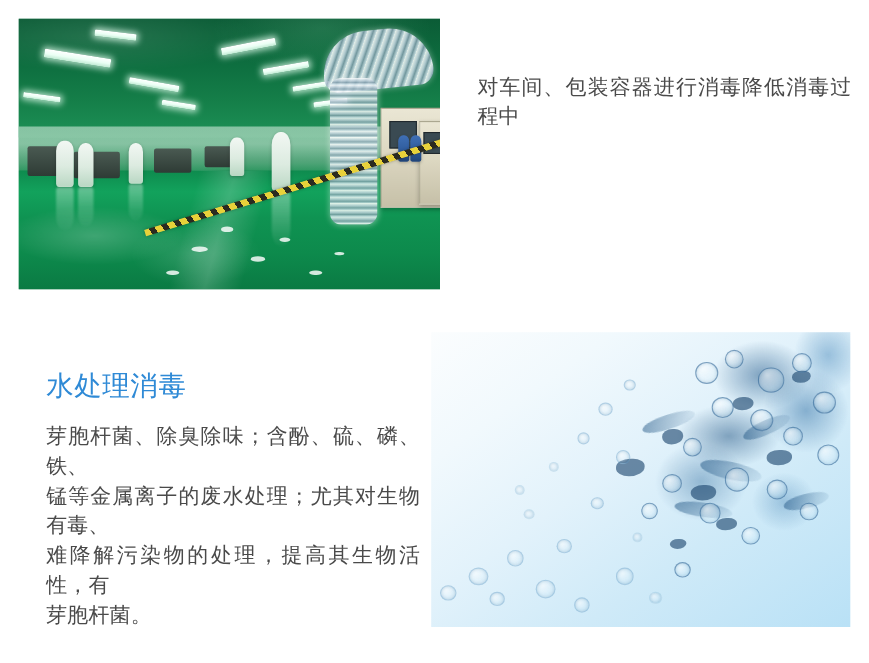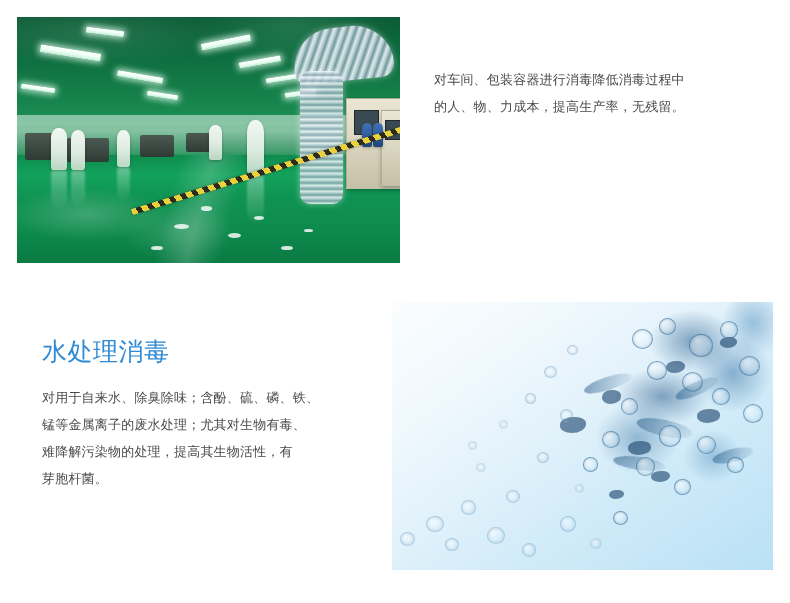--- a/index.html
+++ b/index.html
@@ -28,21 +28,21 @@
   .section-title {
     color: #2f8ad6;
     font-size: 25px;
     line-height: 30px;
     font-weight: 400;
     letter-spacing: 0.5px;
     white-space: nowrap;
   }
   .section-body {
     color: #4a4a4a;
-    font-size: 13px;
+    font-size: 19px;
     line-height: 27px;
     font-weight: 400;
     letter-spacing: 0.2px;
     text-align: justify;
   }
   .section-body p { margin: 0; }
 
   
   .photo {
     position: absolute;
@@ -310,28 +310,27 @@
     <div class="cr-glare" style="left:55%; top:88%; width:3.5%;height:2.0%;"></div>
     <div class="cr-glare" style="left:62%; top:81%; width:2.6%;height:1.6%;"></div>
     <div class="cr-glare" style="left:69%; top:93%; width:3.0%;height:1.8%;"></div>
     <div class="cr-glare" style="left:35%; top:93%; width:3.2%;height:1.9%;"></div>
     <div class="cr-glare" style="left:75%; top:86%; width:2.4%;height:1.5%;"></div>
   </div>
 
   <div class="block" style="left:434px; top:48px; width:340px;">
     <div class="section-body" style="margin-top:18px;">
       <p>对车间、包装容器进行消毒降低消毒过程中</p>
-      <p>的人、物、力成本，提高生产率，无残留。</p>
     </div>
   </div>
 
   <div class="block" style="left:42px; top:336px; width:340px;">
     <div class="section-title">水处理消毒</div>
     <div class="section-body" style="margin-top:18px;">
-      <p>对用于自来水、除臭除味；含酚、硫、磷、铁、</p>
+      <p>芽胞杆菌、除臭除味；含酚、硫、磷、铁、</p>
       <p>锰等金属离子的废水处理；尤其对生物有毒、</p>
       <p>难降解污染物的处理，提高其生物活性，有</p>
       <p>芽胞杆菌。</p>
     </div>
   </div>
 
   <div class="photo" id="water-photo">
 
     <div class="wa-mass"></div>
 

